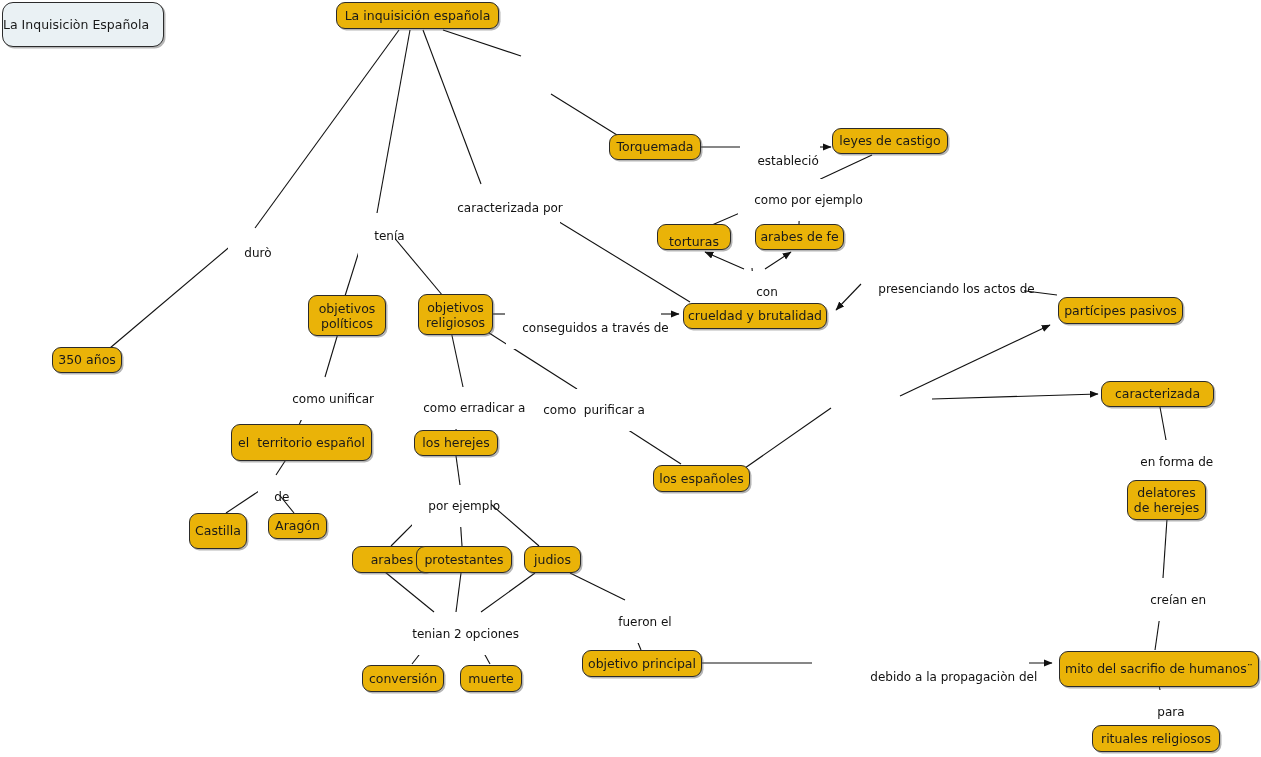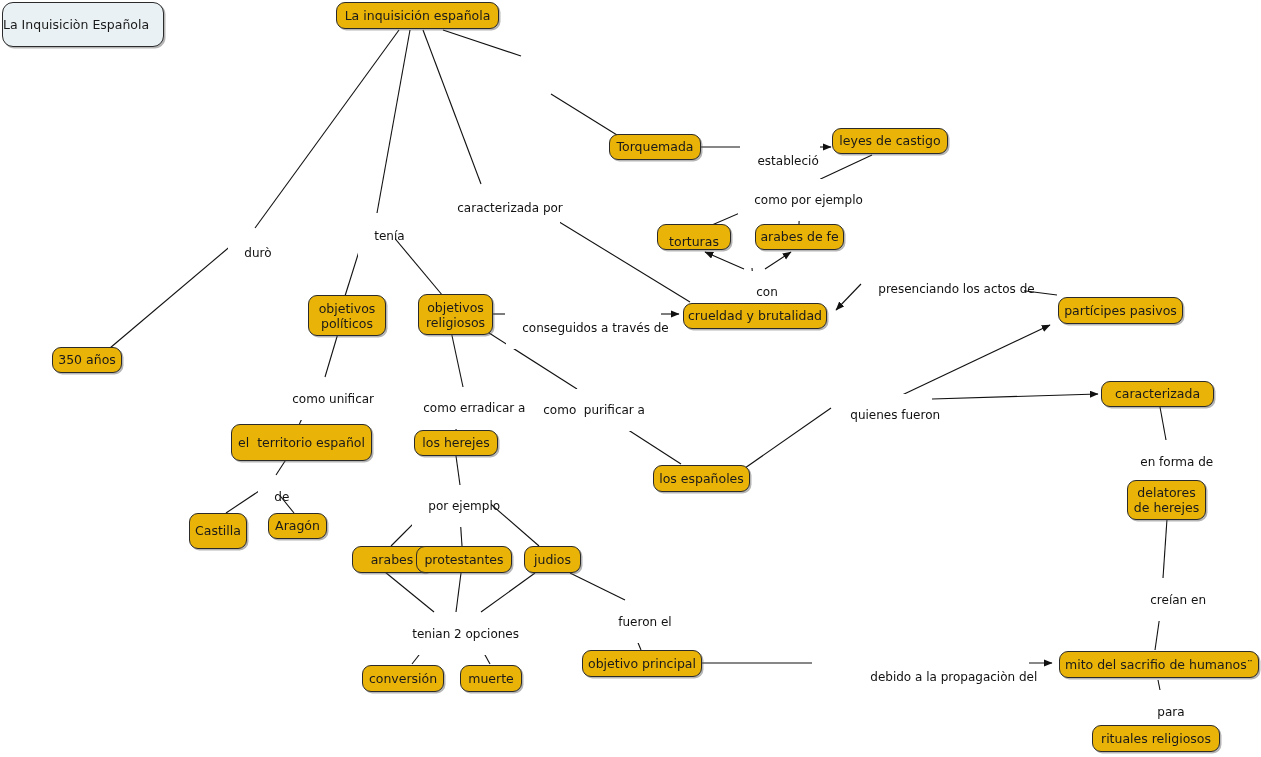--- a/index.html
+++ b/index.html
@@ -197,21 +197,21 @@
 
   <div class="node" style="left:1101px; top:381px; width:113px; height:26px;">
     <span>caracterizada</span>
   </div>
 
   <div class="node two-line" style="left:1127px; top:480px; width:79px; height:40px;">
     <span>delatores
 de herejes</span>
   </div>
 
-  <div class="node" style="left:1059px; top:651px; width:200px; height:27px;text-align:right;">
+  <div class="node" style="left:1059px; top:651px; width:200px; height:36px;text-align:right;">
     <span>mito del sacrifio de humanos¨</span>
   </div>
 
   <div class="node" style="left:1092px; top:725px; width:128px; height:27px;">
     <span>rituales religiosos</span>
   </div>
 
   <div class="node" style="left:52px; top:347px; width:70px; height:26px;">
     <span>350 años</span>
   </div>
@@ -296,23 +296,20 @@
   </div>
 
   <div class="lbl" style="left:506px; top:307px; width:153px;">
     <span>conseguidos a través de</span>
   </div>
 
   <div class="lbl" style="left:862px; top:268px; width:160px;">
     <span>presenciando los actos de</span>
   </div>
 
-  <div class="lbl" style="left:834px; top:394px; width:96px;">
-    <span>quienes fueron</span>
-  </div>
 
   <div class="lbl" style="left:1124px; top:441px; width:83px;">
     <span>en forma de</span>
   </div>
 
   <div class="lbl" style="left:1134px; top:579px; width:65px;">
     <span>creían en</span>
   </div>
 
   <div class="lbl" style="left:1141px; top:691px; width:35px;">

